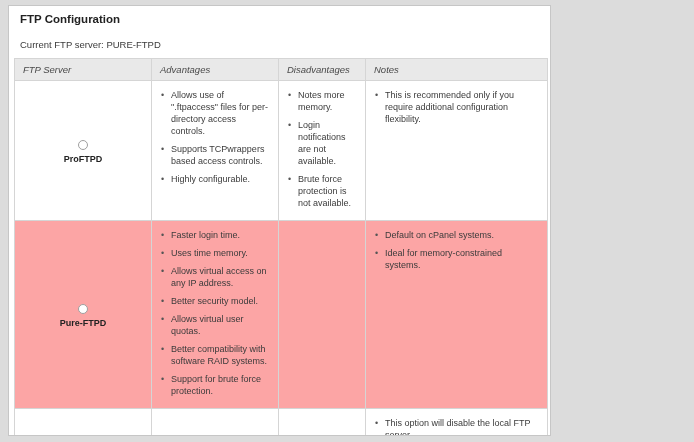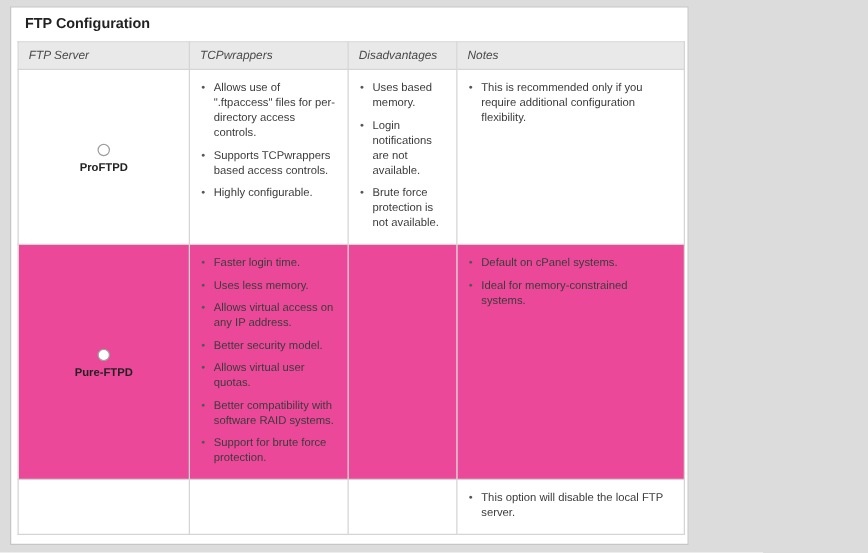--- a/index.html
+++ b/index.html
@@ -52,21 +52,21 @@
   .ftp-table th {
     background:#e9e9e9;
     font-weight:normal;
     text-align:left;
     color:#4a4a4a;
     font-size:9.5px;
     padding:5px 8px;
     font-style:italic;
   }
   .ftp-table td { padding:8px 7px 5px 7px; }
-  .ftp-table tr.striped td { background:#ec4899; }
+  .ftp-table tr.striped td { background:#fca5a5; }
   td.server-cell {
     vertical-align:middle;
     text-align:center;
   }
   .server-box { display:inline-block; text-align:center; }
   .radio {
     position:relative;
     display:inline-block;
     width:10px; height:10px;
     border-radius:50%;
@@ -92,65 +92,66 @@
     position:absolute;
     left:2px;
     color:#555555;
   }
 </style>
 </head>
 <body>
 
 <div class="panel">
   <h1 class="page-title">FTP Configuration</h1>
+  <p class="current-server">Current FTP server: PURE-FTPD</p>
 
   <table class="ftp-table">
     <colgroup>
       <col style="width:137px">
       <col style="width:127px">
       <col style="width:87px">
       <col style="width:182px">
     </colgroup>
     <thead>
       <tr>
         <th>FTP Server</th>
-        <th>TCPwrappers</th>
+        <th>Advantages</th>
         <th>Disadvantages</th>
         <th>Notes</th>
       </tr>
     </thead>
     <tbody id="table-body">
         <tr>
           <td class="server-cell"><div class="server-box"><span class="radio"></span><div class="server-label">ProFTPD</div></div></td>
           <td>
             <ul class="cell-list">
               <li>Allows use of ".ftpaccess" files for per-directory access controls.</li>
               <li>Supports TCPwrappers based access controls.</li>
               <li>Highly configurable.</li>
             </ul>
           </td>
           <td>
             <ul class="cell-list">
-              <li>Uses based memory.</li>
+              <li>Notes more memory.</li>
               <li>Login notifications are not available.</li>
               <li>Brute force protection is not available.</li>
             </ul>
           </td>
           <td>
             <ul class="cell-list">
               <li>This is recommended only if you require additional configuration flexibility.</li>
             </ul>
           </td>
         </tr>
         <tr class="striped">
           <td class="server-cell"><div class="server-box"><span class="radio"></span><div class="server-label">Pure-FTPD</div></div></td>
           <td>
             <ul class="cell-list">
               <li>Faster login time.</li>
-              <li>Uses less memory.</li>
+              <li>Uses time memory.</li>
               <li>Allows virtual access on any IP address.</li>
               <li>Better security model.</li>
               <li>Allows virtual user quotas.</li>
               <li>Better compatibility with software RAID systems.</li>
               <li>Support for brute force protection.</li>
             </ul>
           </td>
           <td></td>
           <td>
             <ul class="cell-list">

